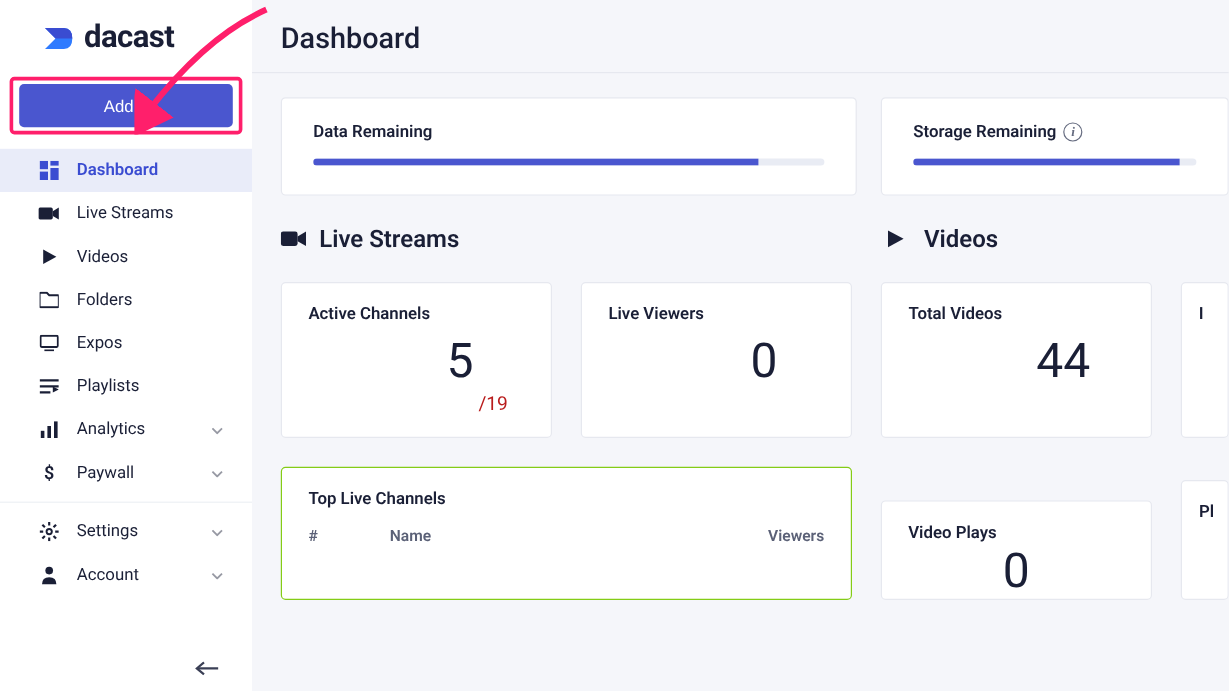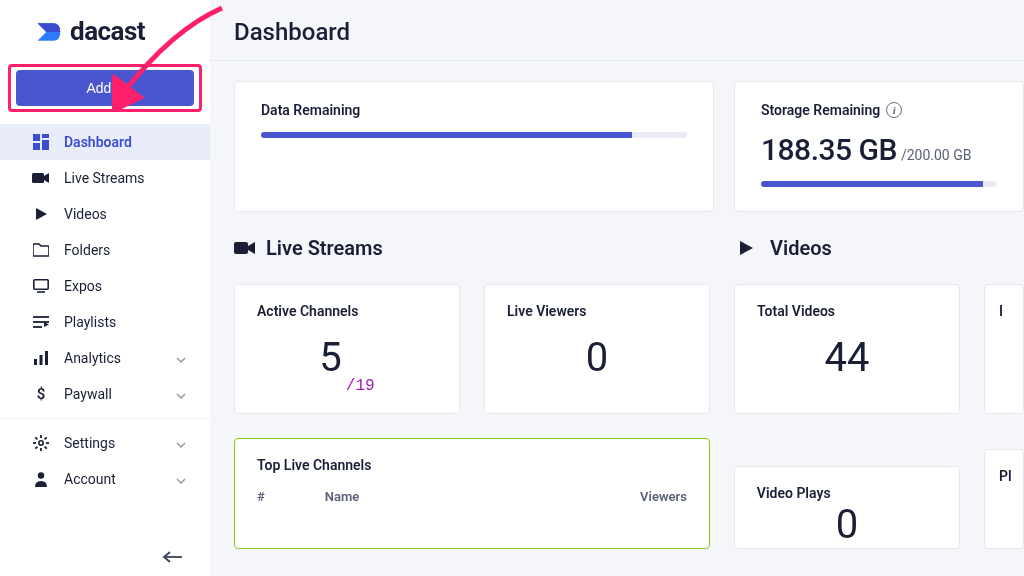--- a/index.html
+++ b/index.html
@@ -43,25 +43,25 @@
   .metric-right { margin-left:auto; font-size:18px; font-weight:600; }
   .bar { height: 6px; background: #e9ecf4; border-radius: 3px; overflow: hidden; }
   .bar-fill { height: 100%; background: #4a56cf; }
 
   .section-heads { display:flex; gap:24px; }
   .section-head { display:flex; align-items:center; gap:10px; font-size:20px; font-weight:600; }
   .section-head.left { width:480px; }
   .section-head .hicon { width:22px; height:22px; display:flex; align-items:center; }
 
   .mini-row { display:flex; gap:24px; }
-  .mini-card { background:#fff; border:1px solid #e6e8ef; border-radius:4px; padding:18px 22px; width:228px; height:130px; display:flex; flex-direction:column; }
+  .mini-card { background:#fff; border:1px solid #e6e8ef; border-radius:4px; padding:18px 22px; width:228px; height:130px; display:flex; flex-direction:row; }
   .mini-label { font-size:14px; font-weight:600; color:#1a1f36; }
   .mini-val-wrap { flex:1; display:flex; align-items:center; justify-content:center; }
   .mini-val { font-size:40px; font-weight:400; }
-  .mini-sub { font-size:16px; color:#a21caf; align-self:flex-end; margin-left:4px;font-family:Liberation Mono, monospace; }
+  .mini-sub { font-size:16px; color:#b91c1c; align-self:flex-end; margin-left:4px; }
   .mini-card.wide { width: 228px; }
   .mini-card.cut { width: 40px; padding-left:14px; overflow:hidden; }
 
   .bottom-row { display:flex; gap:24px; }
   .table-card { background:#fff; border:1px solid #84cc16; border-radius:4px; padding:18px 22px 0; width:480px; }
   .table-head { display:flex; font-size:13px; color:#5b6177; font-weight:600; gap: 60px; margin-top:16px; }
   .plays-card { background:#fff; border:1px solid #e6e8ef; border-radius:4px; padding:18px 22px 0; width:228px; display:flex; flex-direction:column;margin-top:28px; }
   .plays-card .mini-val-wrap { height: 40px; }
   .cut2 { background:#fff; border:1px solid #e6e8ef; border-radius:4px; padding:18px 14px 0; width:40px; overflow:hidden; font-size:14px; font-weight:600;margin-top:11px;}
 
@@ -243,24 +243,20 @@
           <div class="card-label">Data Remaining</div>
           <div class="bar">
               <div class="bar-fill" style="width:87%"></div>
             </div>
         </div>
         <div class="stat-card storage">
           <div class="card-label">
             <span>Storage Remaining</span>
             <span class="info-icon">i</span>
           </div>
-          <div class="metric-line">
-            <span class="metric-big">188.35 GB</span>
-            <span class="metric-sub">/200.00 GB</span>
-          </div>
           <div class="bar">
               <div class="bar-fill" style="width:94%"></div>
             </div>
         </div>
       </div>
 
       <div class="section-heads">
         <div class="section-head left">
           <span class="hicon">
             <svg width="22" height="16" viewBox="0 0 22 16">

